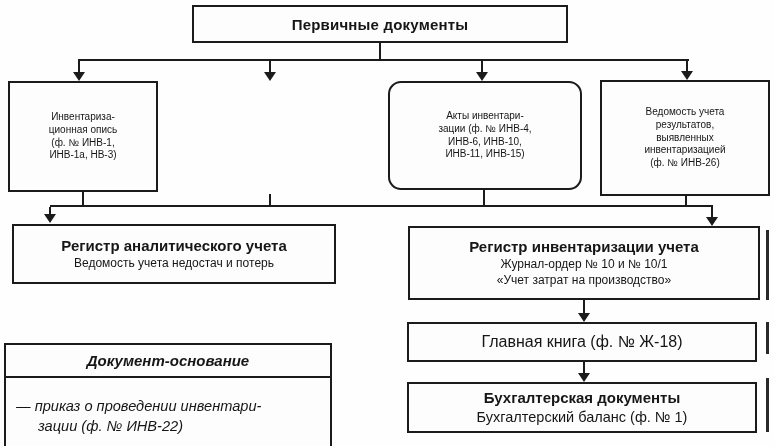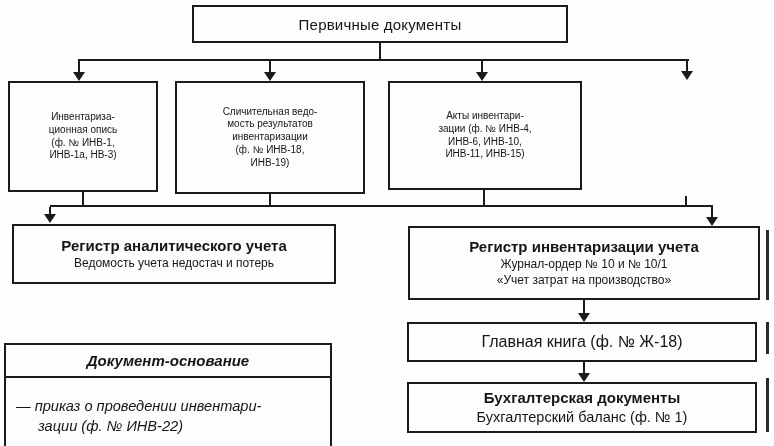--- a/index.html
+++ b/index.html
@@ -20,21 +20,21 @@
     background: #fdfdfd;
     display: flex;
     flex-direction: column;
     align-items: center;
     justify-content: center;
     text-align: center;
   }
 
   .multiline { white-space: pre-line; }
 
-  .root-title { font-size: 15px; font-weight: normal; letter-spacing: 0.2px; }
+  .root-title { font-size: 15px; font-weight: bold; letter-spacing: 0.2px; }
 
   .src-text { font-size: 10px; line-height: 1.28; }
 
   .reg-title { font-size: 15px; font-weight: bold; line-height: 1.32; }
   .reg-body  { font-size: 12px; line-height: 1.32; }
 
   .single-line { font-size: 16px; }
 
   .docbasis-header {
     position: absolute;
@@ -98,35 +98,35 @@
   <div class="line" style="left:686px; top:59px; width:2px; height:14px;"></div>
   <div class="arrow-down" style="left:681px; top:71px;"></div>
 
   <div class="box" style="left:8px; top:81px; width:150px; height:111px;">
     <div class="src-text multiline">Инвентариза-
 ционная опись
 (ф. № ИНВ-1,
 ИНВ-1а, НВ-3)</div>
   </div>
 
-  <div class="box" style="left:175px; top:81px; width:190px; height:113px;">
-    <div class="src-text multiline">Сличительная ведо-
-мость результатов
-инвентаризации
-(ф. № ИНВ-18,
-ИНВ-19)</div>
-  </div>
 
-  <div class="box" style="left:388px; top:81px; width:194px; height:109px;">
+  <div class="box" style="left:388px; top:81px; width:194px; height:109px;border-radius:13px;">
     <div class="src-text multiline">Акты инвентари-
 зации (ф. № ИНВ-4,
 ИНВ-6, ИНВ-10,
 ИНВ-11, ИНВ-15)</div>
   </div>
 
+  <div class="box" style="left:600px; top:80px; width:170px; height:116px;">
+    <div class="src-text multiline">Ведомость учета
+результатов,
+выявленных
+инвентаризацией
+(ф. № ИНВ-26)</div>
+  </div>
 
   <div class="line" style="left:82px; top:192px; width:2px; height:14px;"></div>
   <div class="line" style="left:269px; top:194px; width:2px; height:12px;"></div>
   <div class="line" style="left:483px; top:190px; width:2px; height:16px;"></div>
   <div class="line" style="left:685px; top:196px; width:2px; height:10px;"></div>
   <div class="line" style="left:50px; top:205px; width:663px; height:2px;"></div>
 
   <div class="line" style="left:49px; top:207px; width:2px; height:8px;"></div>
   <div class="arrow-down" style="left:44px; top:214px;"></div>
 

